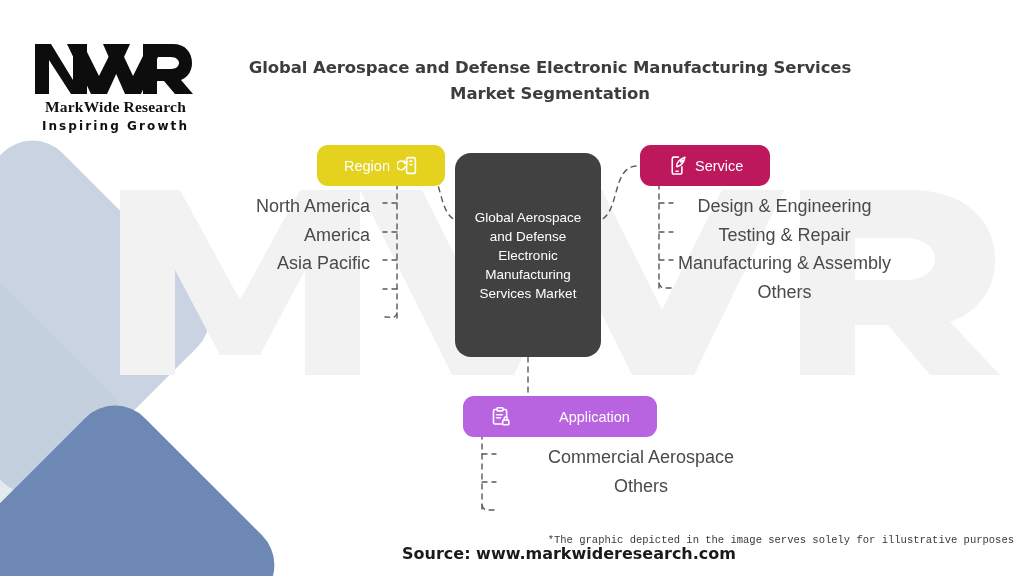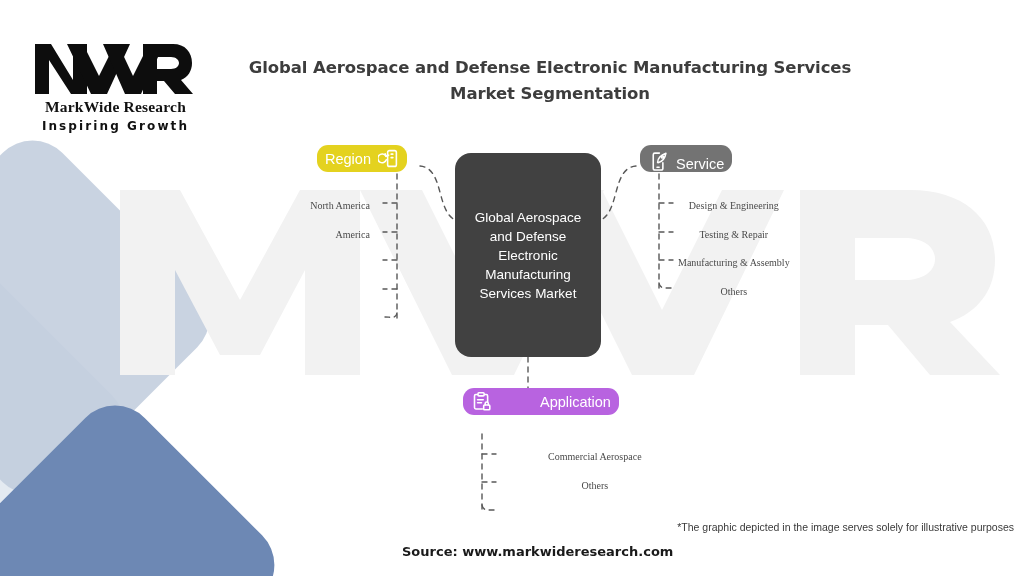--- a/index.html
+++ b/index.html
@@ -104,64 +104,64 @@
     text-align: center;
     font-family: "Liberation Sans", sans-serif;
   }
 
   
   .badge {
     position: absolute;
     display: flex;
     align-items: center;
     gap: 7px;
-    height: 27px;
-    padding: 0 8px;
+    height: 41px;
+    padding: 0 27px;
     border-radius: 11px;
     color: #ffffff;
     font-size: 14.5px;
     font-family: "Liberation Sans", sans-serif;
     white-space: nowrap;
   }
   .badge .bicon { display: flex; align-items: center; }
   #badge-region      { left: 317px; top: 145px; }
   #badge-service     { left: 640px; top: 145px; }
-  #badge-application { left: 463px; top: 388px; gap: 48px; }
+  #badge-application { left: 463px; top: 396px; gap: 48px; }
 
   
   .branch-list { position: absolute; }
   .branch-item {
-    font-size: 10px;
+    font-size: 18px;
     color: #4a4a4a;
     line-height: 28.5px;
     white-space: nowrap;
-    font-family: Liberation Serif, serif;
+    font-family: Liberation Sans, sans-serif;
   }
   #list-region { left: 200px; top: 192px; width: 170px; text-align: right; }
   #list-service { left: 678px; top: 192px; text-align: center; }
   #list-application { left: 500px; top: 443px; text-align: center; margin-left: 48px; }
 
   
   .connectors { position: absolute; inset: 0; pointer-events: none; }
 
   
   .source {
     position: absolute;
     left: 402px; top: 544px;
     font-family: "DejaVu Sans", sans-serif;
     font-weight: 700;
-    font-size: 13px;
+    font-size: 16px;
     color: #1a1a1a;
   }
   .disclaimer {
     position: absolute;
-    right: 10px; top: 521px;
+    right: 10px; top: 534px;
     font-size: 10.5px;
     color: #3a3a3a;
-    font-family: Liberation Sans, sans-serif;
+    font-family: Liberation Mono, monospace;
   }
 </style>
 </head>
 <body>
 
 <div id="stage">
 
   <div class="bg-layer">
     <div class="sq sq-faint"></div>
     <div class="sq sq-light"></div>
@@ -236,21 +236,21 @@
       <svg width="21" height="21" viewBox="0 0 24 24" fill="none" stroke="#ffffff" stroke-width="1.8" stroke-linecap="round" stroke-linejoin="round">
         <rect x="11" y="3" width="10" height="18" rx="2"></rect>
         <line x1="15" y1="7" x2="17" y2="7"></line>
         <line x1="15" y1="11" x2="17" y2="11"></line>
         <path d="M9.5 13.5 A5 5 0 1 1 9 9.2"></path>
         <polyline points="12.2,8.2 9.2,9.6 8.2,6.5"></polyline>
       </svg>
     </span>
   </div>
 
-  <div class="badge" id="badge-service" style="background: #737373; align-items: flex-end;">
+  <div class="badge" id="badge-service" style="background: #be185d;">
     <span class="bicon">
       <svg width="21" height="21" viewBox="0 0 24 24" fill="none" stroke="#ffffff" stroke-width="1.8" stroke-linecap="round" stroke-linejoin="round">
         <path d="M17 13.5 L17 20 A1.8 1.8 0 0 1 15.2 21.8 L7.8 21.8 A1.8 1.8 0 0 1 6 20 L6 4.2 A1.8 1.8 0 0 1 7.8 2.4 L13 2.4"></path>
         <path d="M11 13 C11 9 14.5 4.5 20.5 2.5 C19.5 8.5 15.5 12.5 11.5 13.5 Z"></path>
         <circle cx="16.5" cy="6.8" r="1.2"></circle>
         <line x1="10.3" y1="18.6" x2="12.7" y2="18.6"></line>
       </svg>
     </span>
     <span>Service</span>
   </div>
@@ -266,20 +266,21 @@
         <rect x="14.5" y="16" width="7" height="5.5" rx="1"></rect>
         <path d="M16.2 16 L16.2 14.4 A1.8 1.8 0 0 1 19.8 14.4 L19.8 16"></path>
       </svg>
     </span>
     <span>Application</span>
   </div>
 
   <div class="branch-list" id="list-region">
     <div class="branch-item">North America</div>
     <div class="branch-item">America</div>
+    <div class="branch-item">Asia Pacific</div>
   </div>
 
   <div class="branch-list" id="list-service">
     <div class="branch-item">Design &amp; Engineering</div>
     <div class="branch-item">Testing &amp; Repair</div>
     <div class="branch-item">Manufacturing &amp; Assembly</div>
     <div class="branch-item">Others</div>
   </div>
 
   <div class="branch-list" id="list-application">

